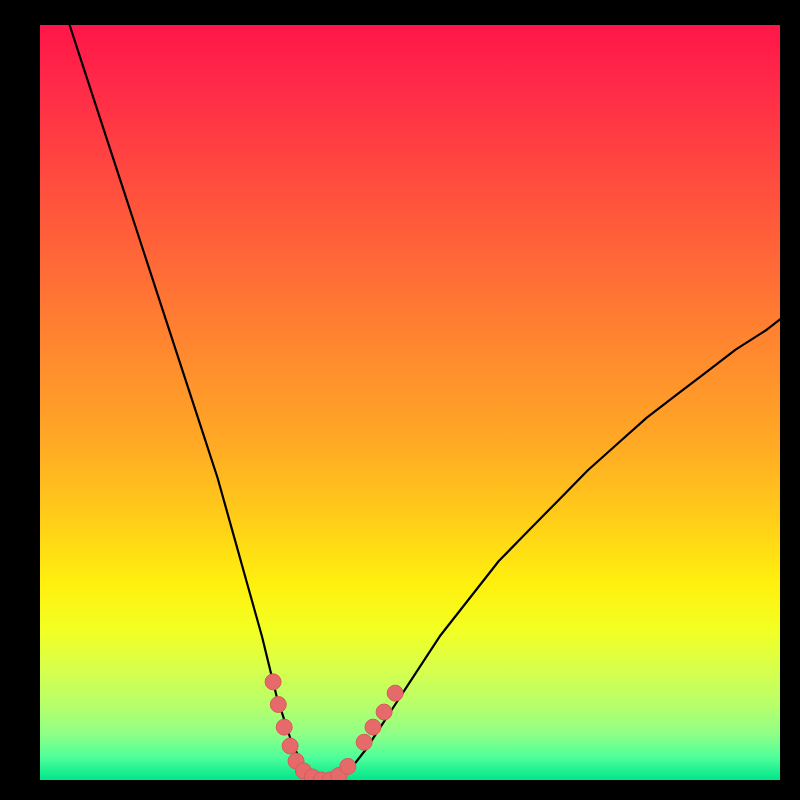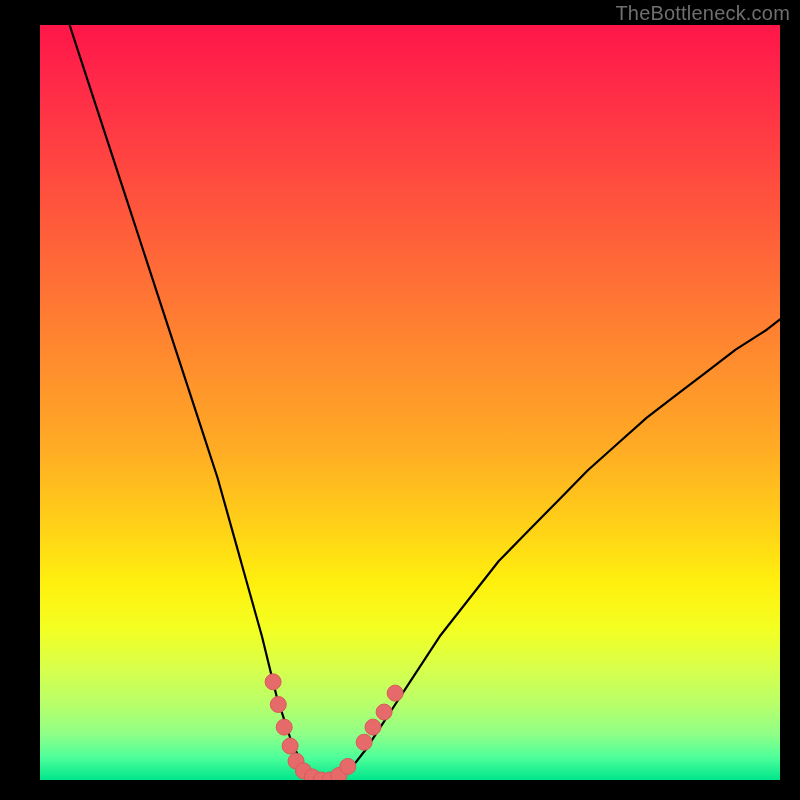--- a/index.html
+++ b/index.html
@@ -81,14 +81,13 @@
           <circle cx="290.08" cy="755.00" r="8" fill="#e66a6a" stroke="#d85a5a" stroke-width="1"></circle>
           <circle cx="298.96" cy="750.47" r="8" fill="#e66a6a" stroke="#d85a5a" stroke-width="1"></circle>
           <circle cx="307.84" cy="741.41" r="8" fill="#e66a6a" stroke="#d85a5a" stroke-width="1"></circle>
           <circle cx="324.12" cy="717.25" r="8" fill="#e66a6a" stroke="#d85a5a" stroke-width="1"></circle>
           <circle cx="333.00" cy="702.15" r="8" fill="#e66a6a" stroke="#d85a5a" stroke-width="1"></circle>
           <circle cx="344.10" cy="687.05" r="8" fill="#e66a6a" stroke="#d85a5a" stroke-width="1"></circle>
           <circle cx="355.20" cy="668.17" r="8" fill="#e66a6a" stroke="#d85a5a" stroke-width="1"></circle>
         </g>
     </svg>
   </div>
-  <div class="watermark">TheBottleneck.com</div>
 </div>
 
 </body></html>

